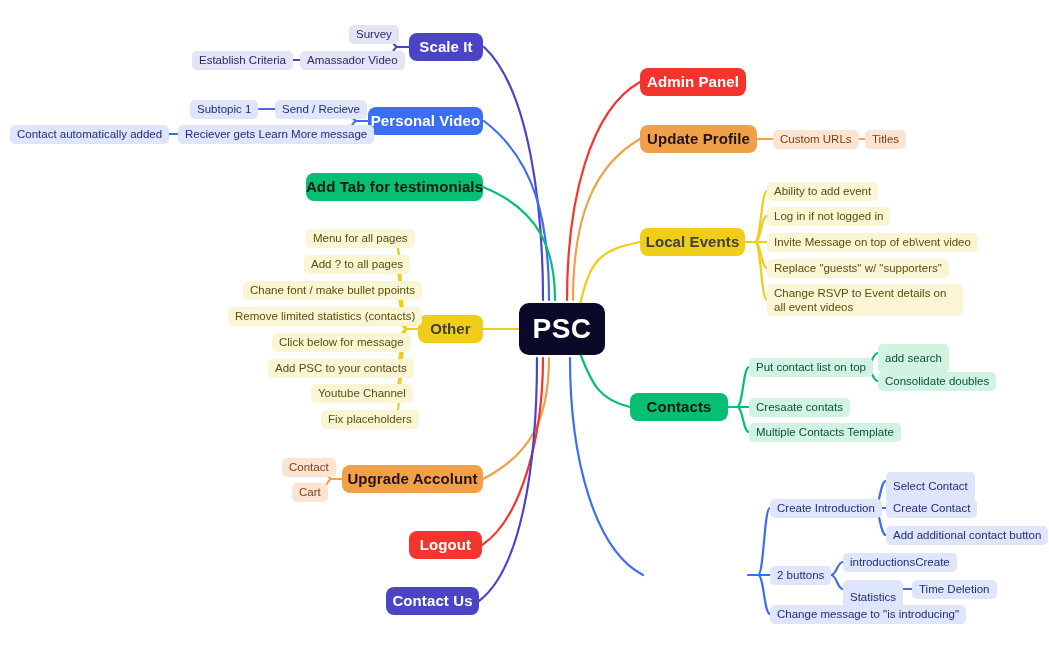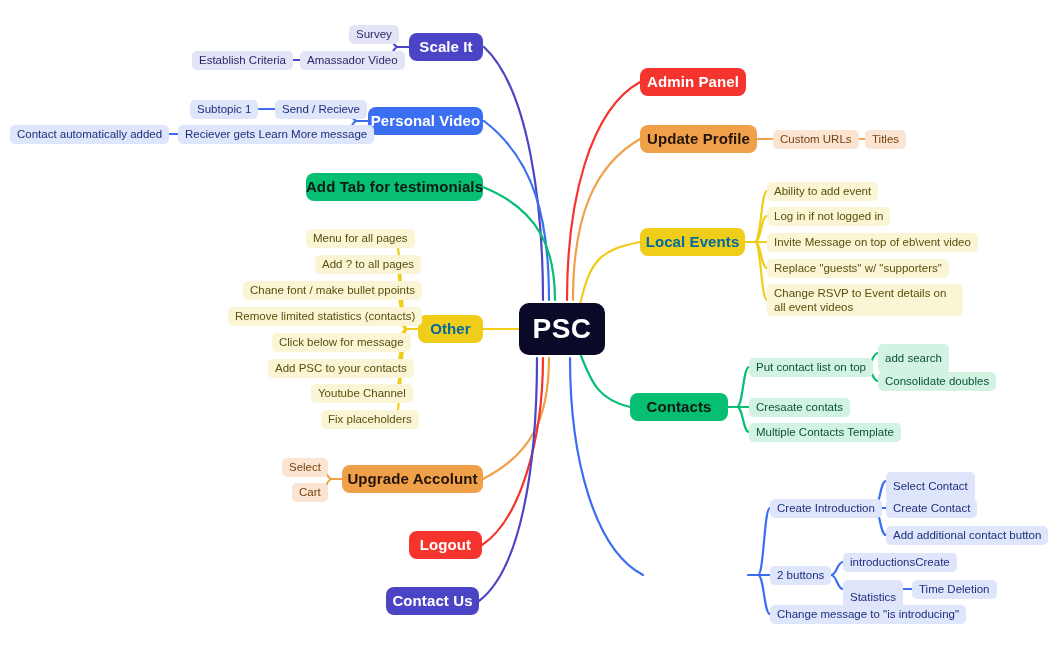--- a/index.html
+++ b/index.html
@@ -48,21 +48,21 @@
   
   .n-main {
     font-size: 15px;
     font-weight: 700;
     border-radius: 8px;
     letter-spacing: 0.1px;
   }
   .n-main.c-purple  { background:#4b45c6; color:#ffffff; }
   .n-main.c-blue    { background:#3c6ef1; color:#ffffff; }
   .n-main.c-green   { background:#06bf73; color:#0e1a12; }
-  .n-main.c-yellow  { background:#efcd18; color:#0369a1; }
+  .n-main.c-yellow  { background:#efcd18; color:#404040; }
   .n-main.c-orange  { background:#f0a049; color:#24140a; }
   .n-main.c-red     { background:#f5342e; color:#ffffff; }
   
   .n-sub {
     font-size: 11.5px;
     font-weight: 400;
     border-radius: 5px;
     padding: 0 7px;
   }
   .n-sub.s-purple { background:#e3e4f6; color:#2a2a6b; }
@@ -226,21 +226,21 @@
   </div>
 
   <div class="node n-sub s-blue" style="left:10px; top:125px; height:19px;">
     <span>Contact automatically added</span>
   </div>
 
   <div class="node n-sub s-yellow" style="left:306px; top:229px; height:19px;">
     <span>Menu for all pages</span>
   </div>
 
-  <div class="node n-sub s-yellow" style="left:315px; top:255px; height:19px;align-items:center;">
+  <div class="node n-sub s-yellow" style="left:304px; top:255px; height:19px;align-items:center;">
     <span>Add ? to all pages</span>
   </div>
 
   <div class="node n-sub s-yellow" style="left:243px; top:281px; height:19px;">
     <span>Chane font / make bullet ppoints</span>
   </div>
 
   <div class="node n-sub s-yellow" style="left:228px; top:307px; height:19px;">
     <span>Remove limited statistics (contacts)</span>
   </div>
@@ -255,21 +255,21 @@
 
   <div class="node n-sub s-yellow" style="left:311px; top:384px; height:19px;">
     <span>Youtube Channel</span>
   </div>
 
   <div class="node n-sub s-yellow" style="left:321px; top:410px; height:19px;">
     <span>Fix placeholders</span>
   </div>
 
   <div class="node n-sub s-orange" style="left:282px; top:458px; height:19px;">
-    <span>Select</span>
+    <span>Contact</span>
   </div>
 
   <div class="node n-sub s-orange" style="left:292px; top:483px; height:19px;">
     <span>Cart</span>
   </div>
 
   <div class="node n-sub s-orange" style="left:773px; top:130px; height:19px;">
     <span>Custom URLs</span>
   </div>
 

